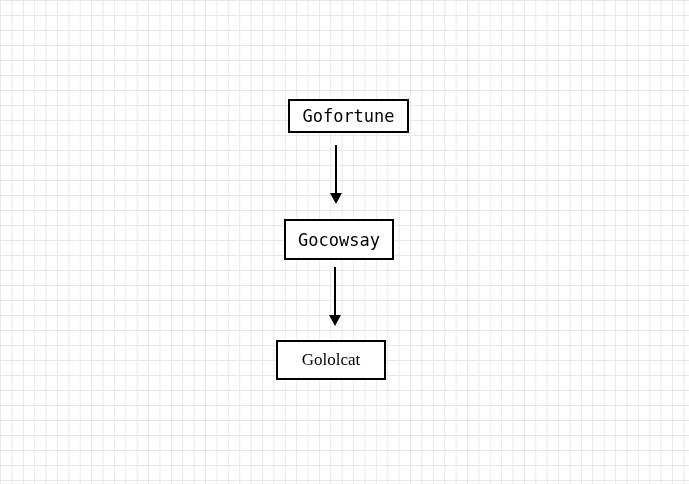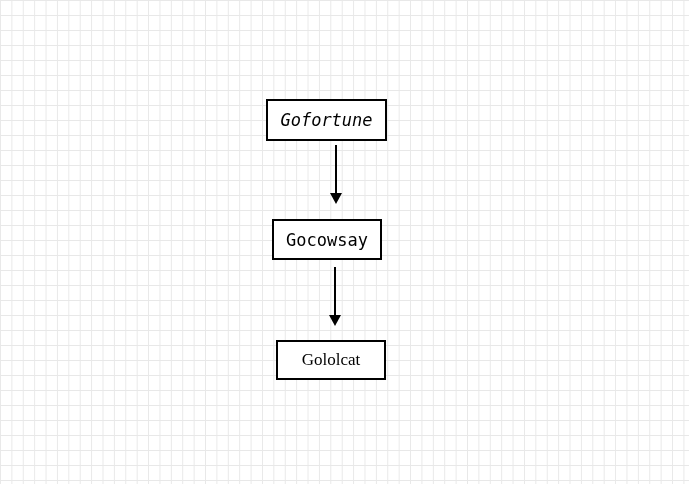--- a/index.html
+++ b/index.html
@@ -27,22 +27,22 @@
     box-sizing: border-box;
     border: 2px solid #000000;
     background: #ffffff;
     color: #000000;
     font-size: 17px;
     display: flex;
     align-items: center;
     justify-content: center;
     white-space: nowrap;
   }
-  .node-gofortune { left: 266px; top: 99px;  width: 121px; height: 42px; font-style: italic; }
-  .node-gocowsay  { left: 272px; top: 219px; width: 110px; height: 41px; }
+  .node-gofortune { left: 288px; top: 99px;  width: 121px; height: 34px; }
+  .node-gocowsay  { left: 284px; top: 219px; width: 110px; height: 41px; }
   .node-gololcat  { left: 276px; top: 340px; width: 110px; height: 40px; font-family: Liberation Serif, serif; }
 
   .edge {
     position: absolute;
     width: 13px;
     display: flex;
     flex-direction: column;
     align-items: center;
   }
   .edge-1 { left: 329px; top: 145px; height: 59px; }

